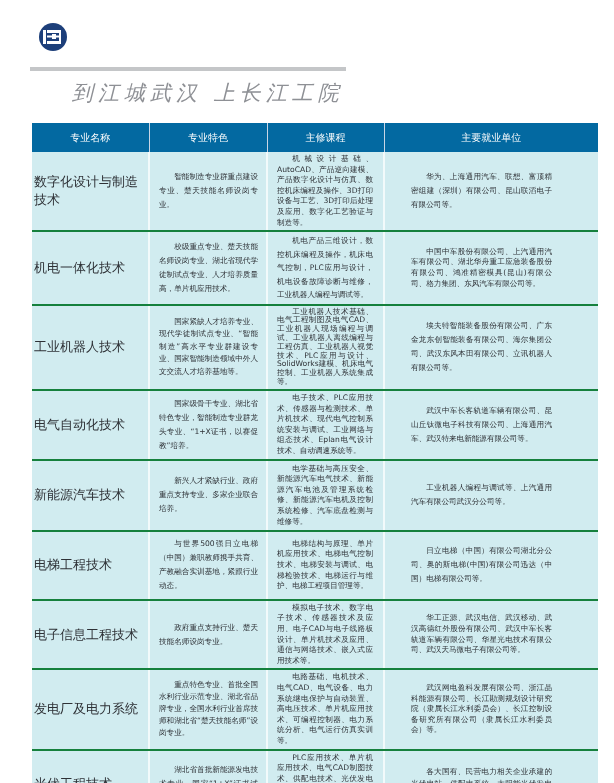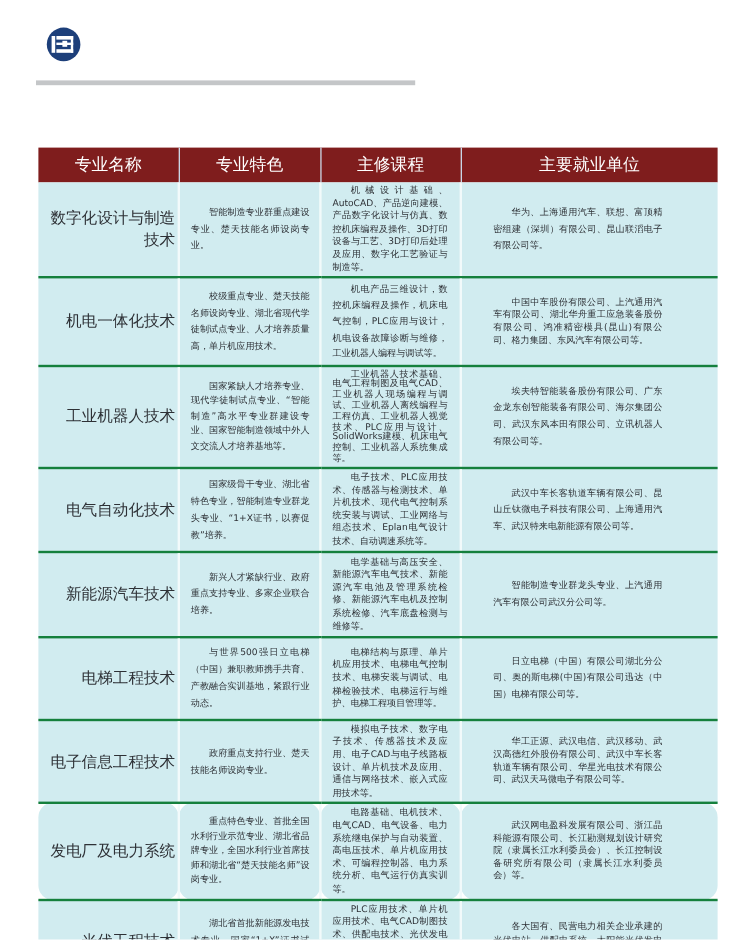--- a/index.html
+++ b/index.html
@@ -10,54 +10,55 @@
   .logo { position: absolute; left: 26px; top: 14px; width: 44px; height: 46px; }
   .title { position: absolute; left: 78px; top: 11px; font-size: 40px; font-weight: bold; color: #1d3f7a; letter-spacing: 2px; line-height: 52px; font-family: "DejaVu Sans", sans-serif; }
   .title-rule { position: absolute; left: 30px; top: 67px; width: 316px; height: 4px; background: #c4c6c8; }
   .slogan { position: absolute; left: 72px; top: 78px; font-size: 21px; color: #8e9095; letter-spacing: 5px; font-family: "DejaVu Serif", serif; font-style: italic; font-weight: 300; line-height: 30px; }
 
   table.majors { position: absolute; left: 32px; top: 123px; width: 566px; border-collapse: collapse; table-layout: fixed; }
   table.majors col.c1 { width: 117px; }
   table.majors col.c2 { width: 118px; }
   table.majors col.c3 { width: 117px; }
   table.majors col.c4 { width: 214px; }
-  table.majors th { background: #7f1d1d; color: #ffffff; font-weight: normal; font-size: 14px; height: 29px; border-right: 1px solid #c9d6e6; text-align: center; vertical-align: middle; }
+  table.majors th { background: #0369a1; color: #ffffff; font-weight: normal; font-size: 10px; height: 29px; border-right: 1px solid #c9d6e6; text-align: center; vertical-align: middle; }
   table.majors th:last-child { border-right: none; text-align: center; }
   table.majors td { background: #d1ecf0; border-right: 2px solid #f2fafb; border-bottom: 2px solid #15803d; vertical-align: middle; color: #2e3136; }
   table.majors td:last-child { border-right: none; }
-  td.name { font-size: 13px; text-align: right; color: #2b2e33; padding: 12px 2px; }
+  td.name { font-size: 13px; text-align: left; color: #2b2e33; padding: 12px 2px; }
   td.feat { font-size: 7.6px; line-height: 14px; padding: 2px 8px 2px 9px; text-indent: 2em; text-align: justify; }
   td.course { font-size: 7.6px; line-height: 10.6px; padding: 2px 10px 2px 9px; text-indent: 2em; text-align: justify; }
   td.jobs { font-size: 7.6px; line-height: 14px; padding: 2px 46px 2px 26px; text-indent: 2em; text-align: justify; }
   tr.r1 td { height: 66px; }
   tr.r2 td { height: 70px; }
   tr.r3 td { height: 68px; }
   tr.r4 td { height: 70px; }
   tr.r5 td { height: 71px; }
   tr.r6 td { height: 69px; }
   tr.r7 td { height: 68px; }
-  tr.r8 td { height: 69px; border-radius: 12px; }
+  tr.r8 td { height: 69px; }
   tr.r9 td { height: 68px; }
   tr.dense td.jobs { line-height: 10.6px; }
 </style>
 </head>
 <body>
 
 <div class="header-area">
   <svg class="logo" viewBox="0 0 44 46">
     <path d="M26 3 A20 20 0 1 0 26 43 A16 16 0 0 1 26 3 Z" fill="#1d3f7a"></path>
     <circle cx="27" cy="23" r="14" fill="#1d3f7a"></circle>
     <rect x="17" y="16" width="3" height="14" fill="#ffffff"></rect>
     <rect x="21" y="16" width="14" height="3" fill="#ffffff"></rect>
     <rect x="21" y="27" width="14" height="3" fill="#ffffff"></rect>
     <rect x="33" y="16" width="2" height="14" fill="#ffffff"></rect>
     <rect x="21" y="21.5" width="14" height="2" fill="#ffffff"></rect>
     <rect x="26" y="20" width="4" height="5" fill="#ffffff"></rect>
   </svg>
   <div class="title-rule"></div>
+  <div class="slogan">到江城武汉 上长江工院</div>
 </div>
 
 <table class="majors">
   <colgroup>
       <col class="c1">
       <col class="c2">
       <col class="c3">
       <col class="c4">
     </colgroup>
   <thead>
@@ -90,21 +91,21 @@
     <tr class="r4">
       <td class="name">电气自动化技术</td>
       <td class="feat">国家级骨干专业、湖北省特色专业，智能制造专业群龙头专业、“1+X证书，以赛促教”培养。</td>
       <td class="course">电子技术、PLC应用技术、传感器与检测技术、单片机技术、现代电气控制系统安装与调试、工业网络与组态技术、Eplan电气设计技术、自动调速系统等。</td>
       <td class="jobs">武汉中车长客轨道车辆有限公司、昆山丘钛微电子科技有限公司、上海通用汽车、武汉特来电新能源有限公司等。</td>
     </tr>
     <tr class="r5">
       <td class="name">新能源汽车技术</td>
       <td class="feat">新兴人才紧缺行业、政府重点支持专业、多家企业联合培养。</td>
       <td class="course">电学基础与高压安全、新能源汽车电气技术、新能源汽车电池及管理系统检修、新能源汽车电机及控制系统检修、汽车底盘检测与维修等。</td>
-      <td class="jobs">智能制造专业群龙头专业、上汽通用汽车有限公司武汉分公司等。</td>
+      <td class="jobs">工业机器人编程与调试等、上汽通用汽车有限公司武汉分公司等。</td>
     </tr>
     <tr class="r6">
       <td class="name">电梯工程技术</td>
       <td class="feat">与世界500强日立电梯（中国）兼职教师携手共育、产教融合实训基地，紧跟行业动态。</td>
       <td class="course">电梯结构与原理、单片机应用技术、电梯电气控制技术、电梯安装与调试、电梯检验技术、电梯运行与维护、电梯工程项目管理等。</td>
       <td class="jobs">日立电梯（中国）有限公司湖北分公司、奥的斯电梯(中国)有限公司迅达（中国）电梯有限公司等。</td>
     </tr>
     <tr class="r7 dense">
       <td class="name">电子信息工程技术</td>
       <td class="feat">政府重点支持行业、楚天技能名师设岗专业。</td>

